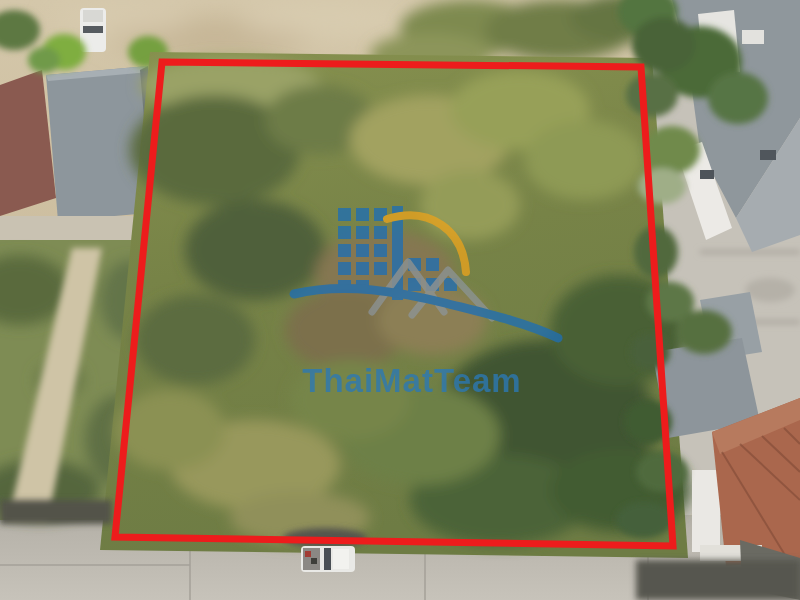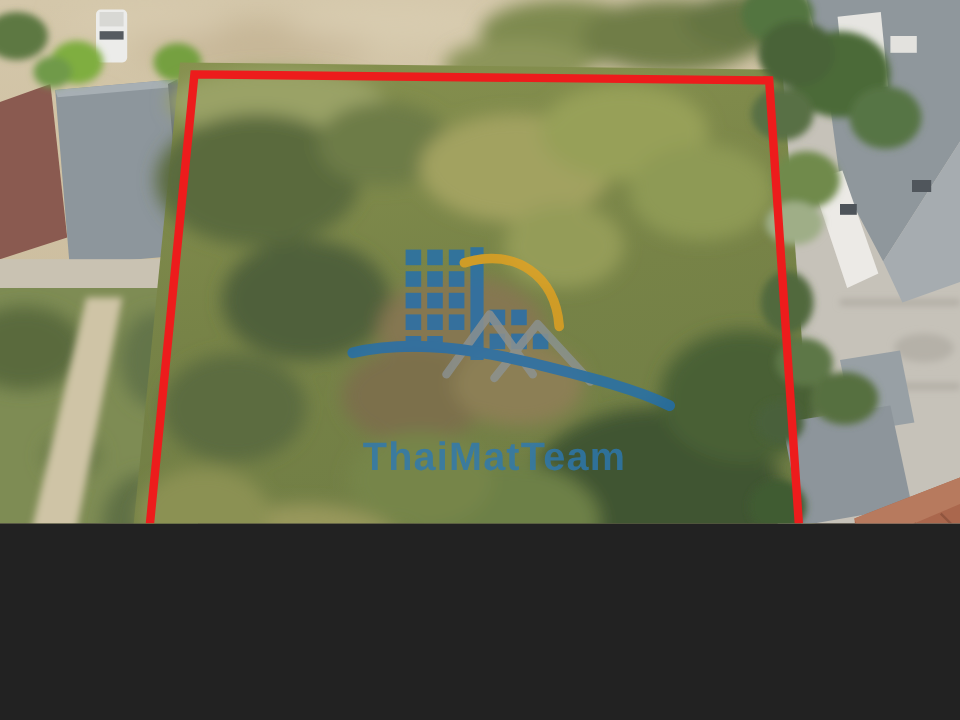--- a/index.html
+++ b/index.html
@@ -1,16 +1,16 @@
 <!DOCTYPE html>
 <html><head>
 <meta charset="utf-8">
 <style>
   html,body{margin:0;padding:0;background:#222;}
-  .stage{position:relative;width:800px;height:436px;overflow:hidden;font-family:"Liberation Sans",sans-serif;}
+  .stage{position:relative;width:800px;height:600px;overflow:hidden;font-family:"Liberation Sans",sans-serif;}
   svg{display:block;}
   .wm-text{font-family:"Liberation Sans",sans-serif;font-weight:700;font-size:33px;letter-spacing:1px;}
 </style>
 </head>
 <body>
 
 <div class="stage">
 <svg width="800" height="600" viewBox="0 0 800 600" xmlns="http://www.w3.org/2000/svg">
   <defs>
     <linearGradient id="gSand" x1="0" y1="0" x2="0" y2="1">

